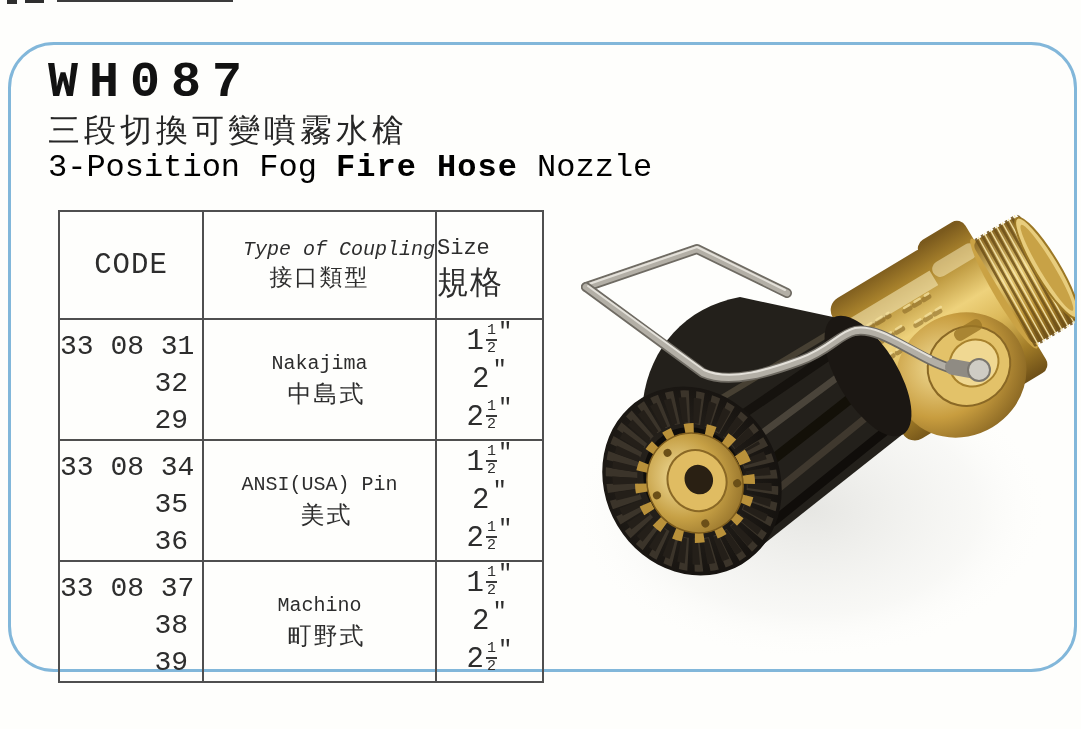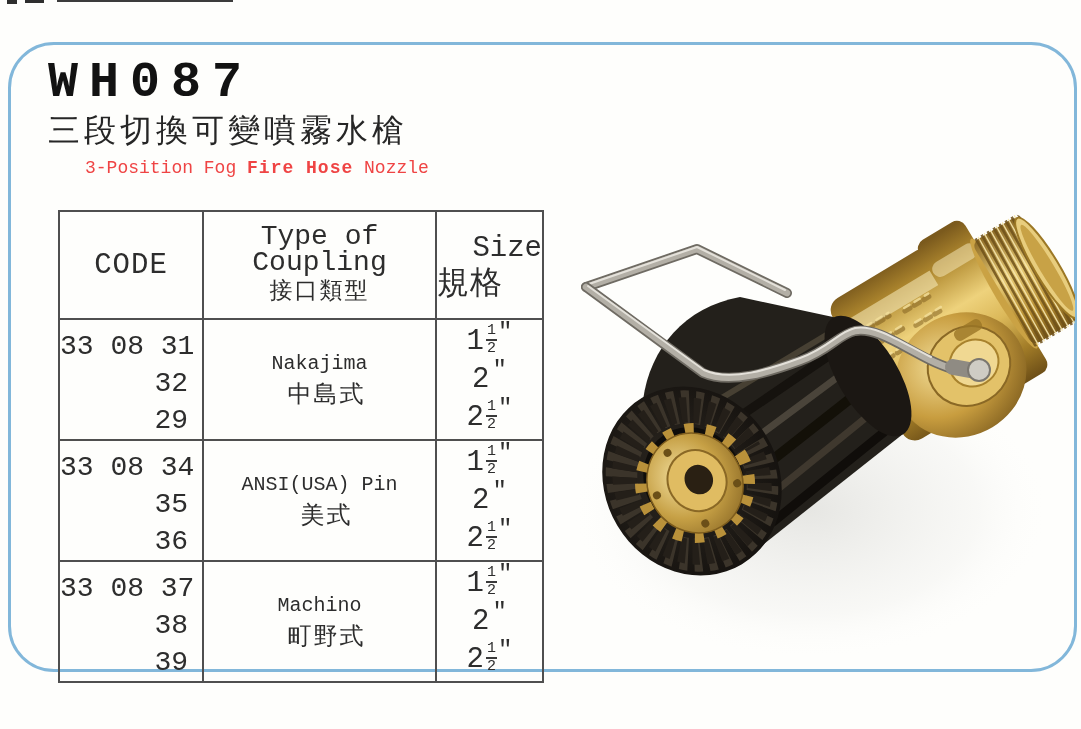--- a/index.html
+++ b/index.html
@@ -20,35 +20,35 @@
   .prod-code{
     font-family:"Liberation Mono","DejaVu Sans Mono",monospace;
     font-weight:bold;font-size:50px;line-height:54px;letter-spacing:11px;color:#121212;
   }
   .title-zh{
     font-family:"Liberation Serif","DejaVu Serif",serif;
     font-size:32px;line-height:40px;letter-spacing:4px;color:#262626;
   }
   .subtitle-en{
     font-family:"Liberation Mono","DejaVu Sans Mono",monospace;
-    font-size:18px;line-height:30px;color:#ef4444;margin-top:3px;letter-spacing:0px;margin-left:37px;
+    font-size:32px;line-height:30px;color:#000000;margin-top:3px;letter-spacing:0px;
   }
   .subtitle-en .b{font-weight:bold;letter-spacing:1px;}
   
   table.spec{
     position:absolute;left:58px;top:210px;width:484px;
     border-collapse:collapse;table-layout:fixed;
   }
   table.spec td{border:2px solid #4f4f4f;padding:0;vertical-align:middle;}
   tr.hdr{height:108px;}
   tr.grp{height:119px;}
   .h-code{font-size:29px;text-align:center;letter-spacing:1px;}
-  .h-coup-en{font-size:28px;text-align:center;line-height:26px;}
+  .h-coup-en{font-size:20px;text-align:right;line-height:26px;font-style:italic;}
   .h-coup-zh{font-family:"Liberation Serif","DejaVu Serif",serif;font-size:23px;text-align:center;line-height:30px;letter-spacing:2px;}
-  .h-size-en{font-size:29px;text-align:right;line-height:34px;}
+  .h-size-en{font-size:22px;text-align:left;line-height:34px;}
   .h-size-zh{font-family:"Liberation Serif","DejaVu Serif",serif;font-size:32px;text-align:left;line-height:33px;letter-spacing:1px;}
   td.code-cell{vertical-align:top;margin-left:40px;}
   .code-lines{padding:8px 14px 0 0;text-align:right;font-size:28px;line-height:37px;}
   .code-lines span{display:block;white-space:pre;}
   .coup-en{font-size:20px;text-align:center;line-height:28px;}
   .coup-zh{font-family:"Liberation Serif","DejaVu Serif",serif;font-size:24px;text-align:center;line-height:32px;letter-spacing:2px;margin-left:14px;}
   .size-line{display:flex;align-items:center;justify-content:center;height:38px;font-size:29px;line-height:1;}
   .frac{display:inline-flex;flex-direction:column;align-items:center;font-size:15px;line-height:1.05;margin-left:2px;transform:translateY(-2px);}
   .fr-n{border-bottom:2px solid #3a3a3a;padding:0 1px;}
   .fr-n:empty{display:none;border:none;}

